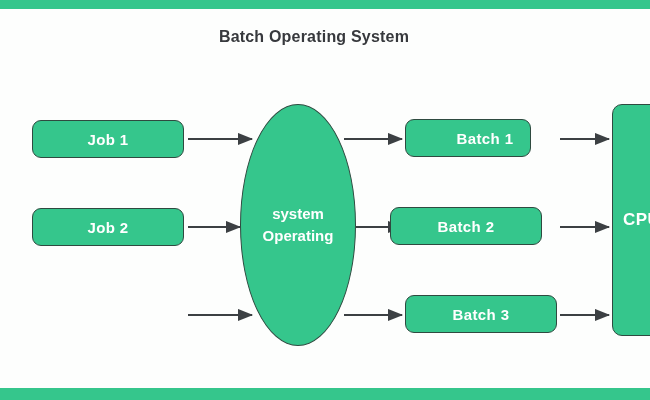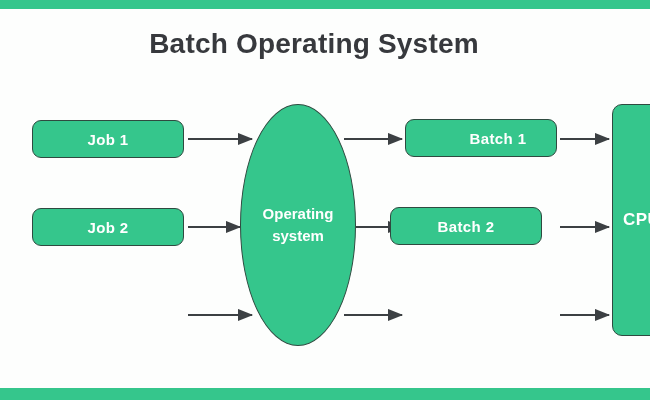--- a/index.html
+++ b/index.html
@@ -31,21 +31,21 @@
   .bar-top    { top: 0;   height: 9px; }
   .bar-bottom { top: 388px; height: 12px; }
 
   
   .title {
     position: absolute;
     top: 28px;
     left: 0;
     width: 628px;
     text-align: center;
-    font-size: 28px;
+    font-size: 16px;
     font-weight: 600;
     letter-spacing: 0.2px;
     color: #37393d;
     font-family: "Liberation Sans", sans-serif;
   }
 
   
   .canvas {
     position: absolute;
     top: 0;
@@ -69,21 +69,21 @@
     font-weight: 700;
     letter-spacing: 0.4px;
     font-family: "Liberation Sans", sans-serif;
     white-space: nowrap;
   }
 
   .job1   { left: 32px;  top: 120px; width: 152px; height: 38px; }
   .job2   { left: 32px;  top: 208px; width: 152px; height: 38px; justify-content: center; }
   .job3   { left: 32px;  top: 296px; width: 152px; height: 38px; }
 
-  .batch1 { left: 405px; top: 119px; width: 152px; height: 38px; padding-left: 34px; }
+  .batch1 { left: 405px; top: 119px; width: 126px; height: 38px; padding-left: 34px; }
   .batch2 { left: 390px; top: 207px; width: 152px; height: 38px; }
   .batch3 { left: 405px; top: 295px; width: 152px; height: 38px; }
 
   
   .cpu {
     left: 612px;
     top: 104px;
     width: 90px;
     height: 232px;
     border-radius: 10px;
@@ -157,29 +157,32 @@
     </svg>
 
     <div class="node job1">
       <span>Job 1</span>
     </div>
     <div class="node job2">
       <span>Job 2</span>
     </div>
 
     <div class="ellipse">
+      <span>system</span>
       <span>Operating</span>
-      <span>system</span>
     </div>
 
     <div class="node batch1">
       <span>Batch 1</span>
     </div>
     <div class="node batch2">
       <span>Batch 2</span>
+    </div>
+    <div class="node batch3">
+      <span>Batch 3</span>
     </div>
 
     <div class="node cpu">
       <span>CPU</span>
     </div>
 
   </div>
 
   <div class="bar bar-bottom"></div>
 

